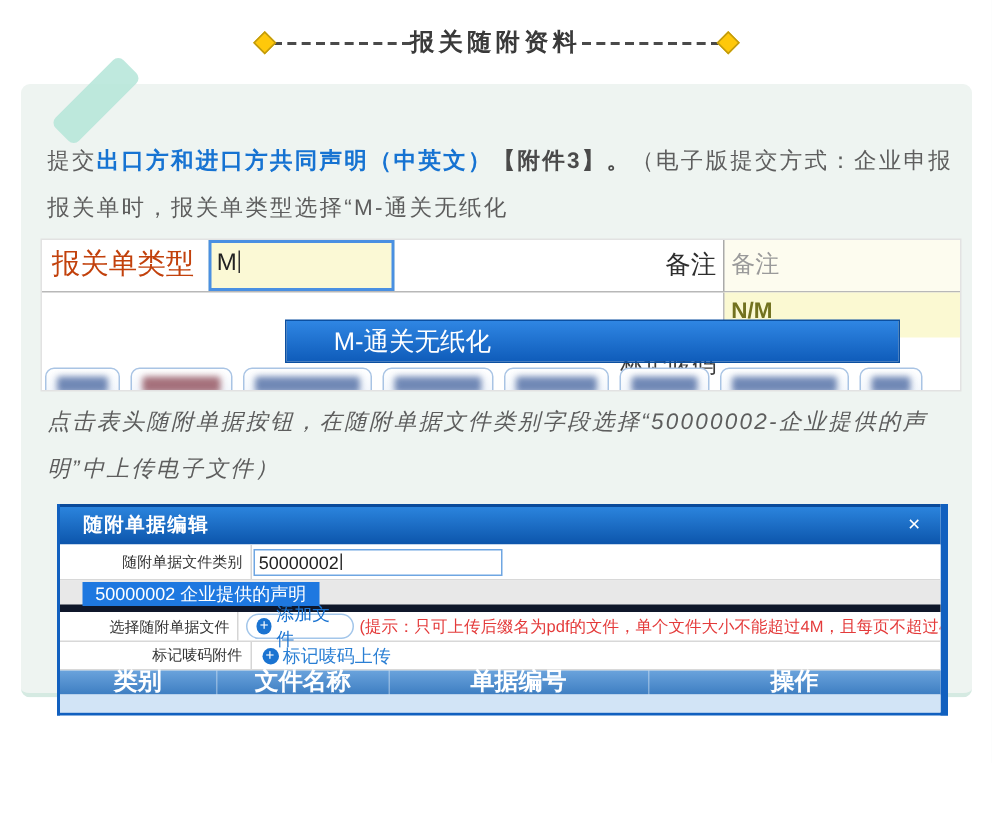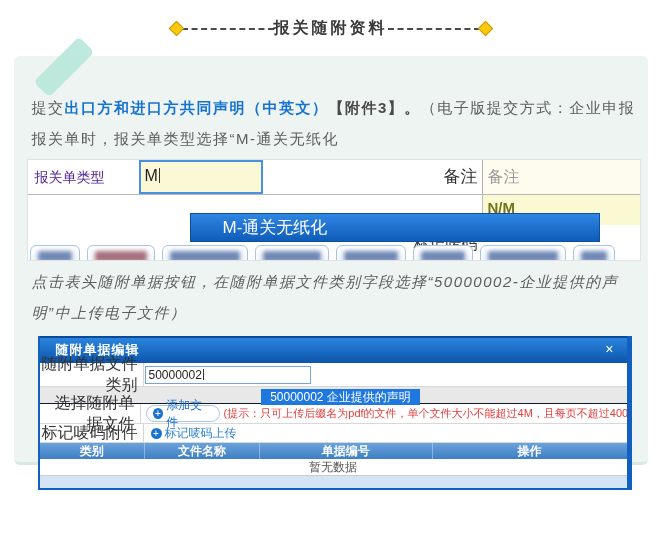--- a/index.html
+++ b/index.html
@@ -23,21 +23,21 @@
         color:#5d5d5d;letter-spacing:1.5px;}
   .p1{padding-top:36px;}
   .p2{margin-top:6px;font-style:italic;}
   .blue-bold{color:#1673d2;font-weight:bold;}
   .dark-bold{color:#4a4a4a;font-weight:bold;}
 
   
   .form-shot{position:relative;margin:6px 0 0 14px;width:612px;height:100px;background:#fff;
              overflow:hidden;filter:blur(0.4px);box-shadow:0 0 0 1px #e2e2e2;}
   .fs-row1{display:flex;align-items:stretch;height:34px;border-bottom:1px solid #b8b8b8;}
-  .fs-label{width:104px;font-size:14px;color:#4c1d95;line-height:34px;padding-left:7px;}
+  .fs-label{width:104px;font-size:19px;color:#c2410c;line-height:34px;padding-left:7px;}
   .fs-input{box-sizing:border-box;width:124px;background:#fbf9d5;border:2px solid #4a90e2;
             font-size:16px;color:#222;line-height:28px;padding-left:4px;}
   .fs-gap{flex:1;}
   .fs-remark-label{width:54px;text-align:right;font-size:17px;color:#2e2e2e;line-height:34px;}
   .fs-remark-value{width:152px;margin-left:4px;border-left:1px solid #aaa;background:#fdfcef;
             color:#9a9a9a;font-size:16px;line-height:34px;padding-left:5px;}
   .fs-row2{display:flex;align-items:stretch;height:30px;}
   .fs-mark-label{width:76px;text-align:right;font-size:16px;color:#3a3a3a;line-height:26px;margin-left:auto;margin-top:36px;}
   .fs-mark-value{width:152px;margin-left:4px;border-left:1px solid #bbb;background:#fbf9d2;
             color:#72721f;font-weight:bold;font-size:15px;line-height:26px;padding-left:5px;}
@@ -58,40 +58,40 @@
   .caret{display:inline-block;width:1px;height:15px;background:#333;vertical-align:-2px;margin-left:1px;}
 
   
   .dialog{position:relative;margin:8px 0 0 24px;width:594px;box-sizing:border-box;
           border:2px solid #1160bf;border-right-width:5px;border-top:0;background:#fff;}
   .dlg-title{height:25px;background:linear-gradient(#2b84dd,#0c55ab);border-top:2px solid #0a4a9a;
           color:#fff;font-size:13px;font-weight:bold;line-height:23px;padding-left:16px;
           letter-spacing:1px;display:flex;}
   .dlg-close{margin-left:auto;margin-right:12px;font-size:14px;font-weight:normal;cursor:default;}
   .dlg-row{display:flex;align-items:center;border-bottom:1px solid #d8d8d8;background:#fff;}
-  .dlg-label{width:104px;box-sizing:border-box;text-align:right;padding-right:5px;font-size:16px;
+  .dlg-label{width:128px;box-sizing:border-box;text-align:right;padding-right:5px;font-size:10px;
           color:#333;border-right:1px solid #d5d5d5;align-self:stretch;display:flex;
           align-items:center;justify-content:flex-end;}
   .dlg-rowA{height:23px;}
   .dlg-input{box-sizing:border-box;width:166px;height:18px;border:1px solid #6fa6e2;font-size:12px;
           color:#222;line-height:16px;padding-left:3px;margin-left:1px;background:#fff;}
   .caret2{display:inline-block;width:1px;height:11px;background:#333;vertical-align:-1px;margin-left:1px;}
-  .dlg-rowB{height:16px;background:#e8e8e8;border-bottom:1px solid #0f172a;text-align:center;}
+  .dlg-rowB{height:16px;background:#e8e8e8;border-bottom:5px solid #0f172a;}
   .dlg-hl{display:inline-block;margin-left:15px;padding:0 9px;background:#1e78e0;color:#fff;
           font-size:12px;line-height:16px;}
   .dlg-rowC{height:19px;}
   .dlg-rowD{height:18px;}
   .add-btn{display:flex;align-items:center;gap:3px;margin-left:5px;height:15px;padding:0 6px;
           border:1px solid #a3c6ea;border-radius:9px;background:#fff;color:#1a73d1;font-size:12px;}
   .plus-circle{display:inline-block;width:11px;height:11px;border-radius:50%;background:#1a73d1;
           color:#fff;font-size:10px;line-height:11px;text-align:center;font-style:normal;}
   .hint{margin-left:4px;font-size:11px;color:#e43b3b;white-space:nowrap;overflow:hidden;}
   .mark-link{display:flex;align-items:center;gap:3px;margin-left:7px;color:#2a7fd4;font-size:12px;}
   .dlg-thead{display:flex;height:16px;background:linear-gradient(#6aa3dc,#3e7ec2);color:#fff;
-          font-size:12px;font-weight:bold;line-height:16px;text-align:center;}
+          font-size:16px;font-weight:bold;line-height:16px;text-align:center;}
   .dlg-thead span{border-right:1px solid rgba(255,255,255,.35);box-sizing:border-box;}
   .th1{width:18%;}.th2{width:19.5%;text-align:center;}.th3{width:29.5%;}.th4{width:33%;border-right:none!important;}
   .dlg-empty{height:16px;line-height:16px;text-align:center;font-size:12px;color:#555;
           border-bottom:1px solid #ccc;background:#fff;}
   .dlg-bluebar{height:12px;background:#d2e4f6;}
 </style>
 </head>
 <body>
 
 <div class="page">
@@ -183,19 +183,18 @@
             <span>标记唛码上传</span>
           </span>
       </div>
 
       <div class="dlg-thead">
         <span class="th1">类别</span>
         <span class="th2">文件名称</span>
         <span class="th3">单据编号</span>
         <span class="th4">操作</span>
       </div>
-      <div class="dlg-empty">暂无数据</div>
       <div class="dlg-bluebar"></div>
     </div>
   </div>
 
 
 </div>
 
 </body></html>

